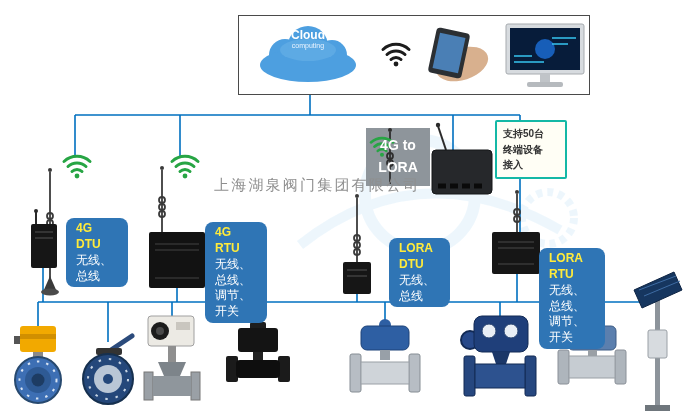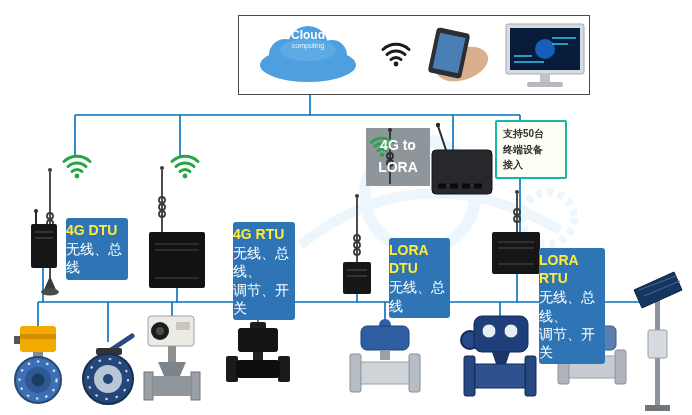--- a/index.html
+++ b/index.html
@@ -13,22 +13,22 @@
 
   .cloud-text { text-align:center; color:#fff; pointer-events:none; }
   .cloud-title { font-size:12px; font-weight:bold; }
   .cloud-sub { font-size:7px; color:#eaf4ff; }
 
   .gw { text-align:center; color:#ffffff; font-weight:bold; font-size:14px; line-height:1.6; pointer-events:none; }
 
   .note { background:#fffef5; border:2px solid #14b8a6; border-radius:2px; padding:4px 6px;
           color:#333; font-size:10px; font-weight:600; line-height:1.55; }
 
-  .label { position:absolute; background:#2F75B5; color:#fff; font-size:14px; line-height:1.3;
-           padding:3px 0; border-radius:3px; }
+  .label { position:absolute; background:#2F75B5; color:#fff; font-size:12px; line-height:1.3;
+           padding:3px 10px; border-radius:8px; }
   .label .t { color:#FFEB3B; font-weight:bold; margin-bottom:1px; }
 
   .watermark { color:#8f8f8f; font-size:15px; letter-spacing:2.2px; white-space:nowrap; }
 </style>
 </head>
 <body>
 
 <div class="canvas">
 
   <svg class="layer" width="692" height="415" viewBox="0 0 692 415">
@@ -236,29 +236,30 @@
   <div class="note abs" style="left:495px; top:120px; width:72px;">
     <div>支持50台</div>
     <div>终端设备</div>
     <div>接入</div>
   </div>
 
   <div class="label" style="left:66px; top:218px; width:62px;">
     <div class="t">4G DTU</div>
     <div>无线、总线</div>
   </div>
-  <div class="label" style="left:205px; top:222px; width:62px;margin-left:28px;">
+  <div class="label" style="left:205px; top:222px; width:62px;">
     <div class="t">4G RTU</div>
     <div>无线、总线、</div>
     <div>调节、开关</div>
   </div>
   <div class="label" style="left:389px; top:238px; width:61px;">
     <div class="t">LORA DTU</div>
     <div>无线、总线</div>
   </div>
   <div class="label" style="left:539px; top:248px; width:66px;">
     <div class="t">LORA RTU</div>
     <div>无线、总线、</div>
     <div>调节、开关</div>
   </div>
 
+  <div class="watermark abs" style="left:214px; top:176px;">上海湖泉阀门集团有限公司</div>
 
 </div>
 
 </body></html>

